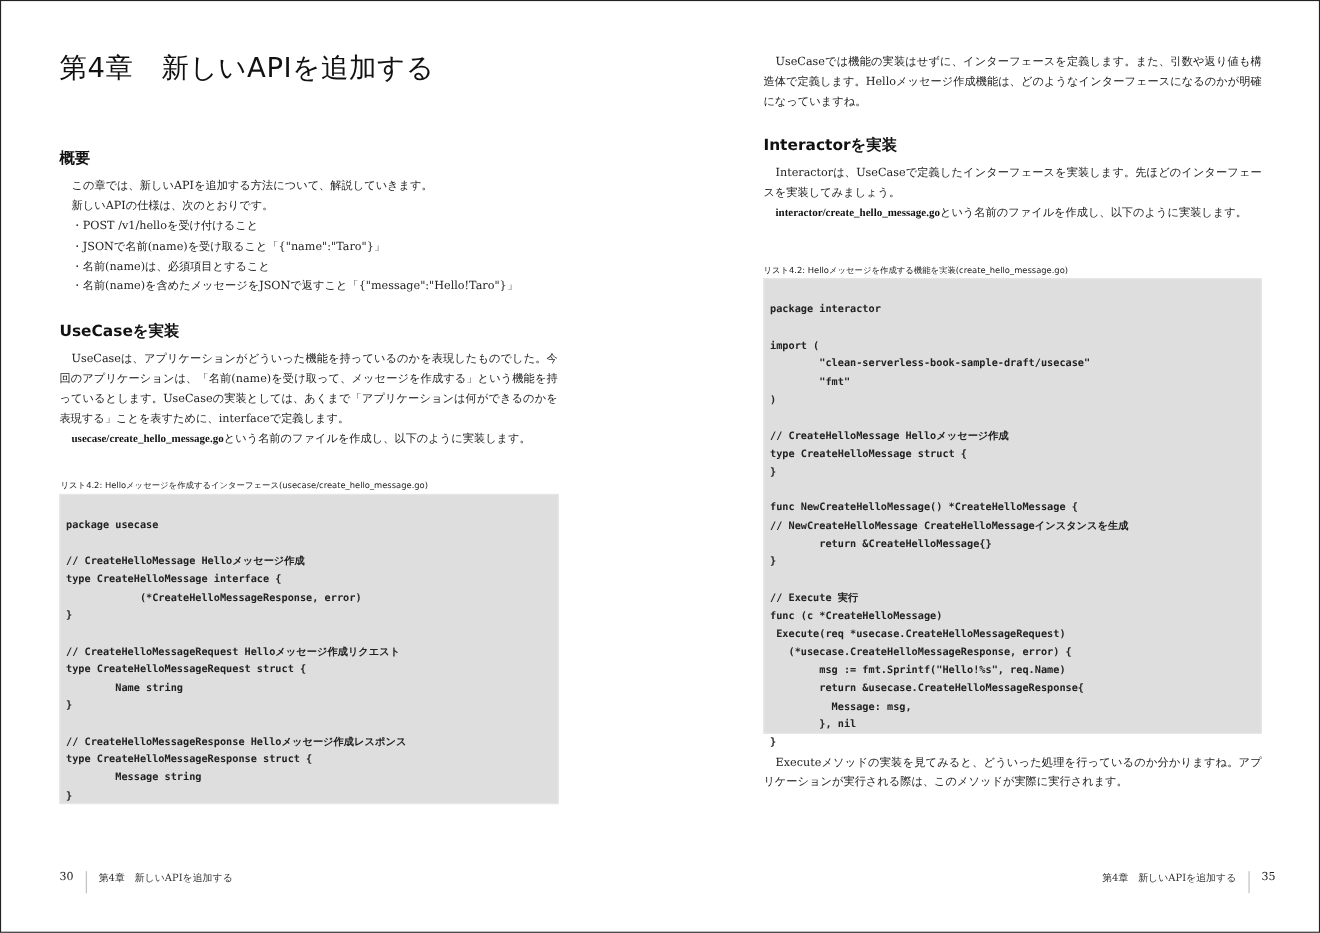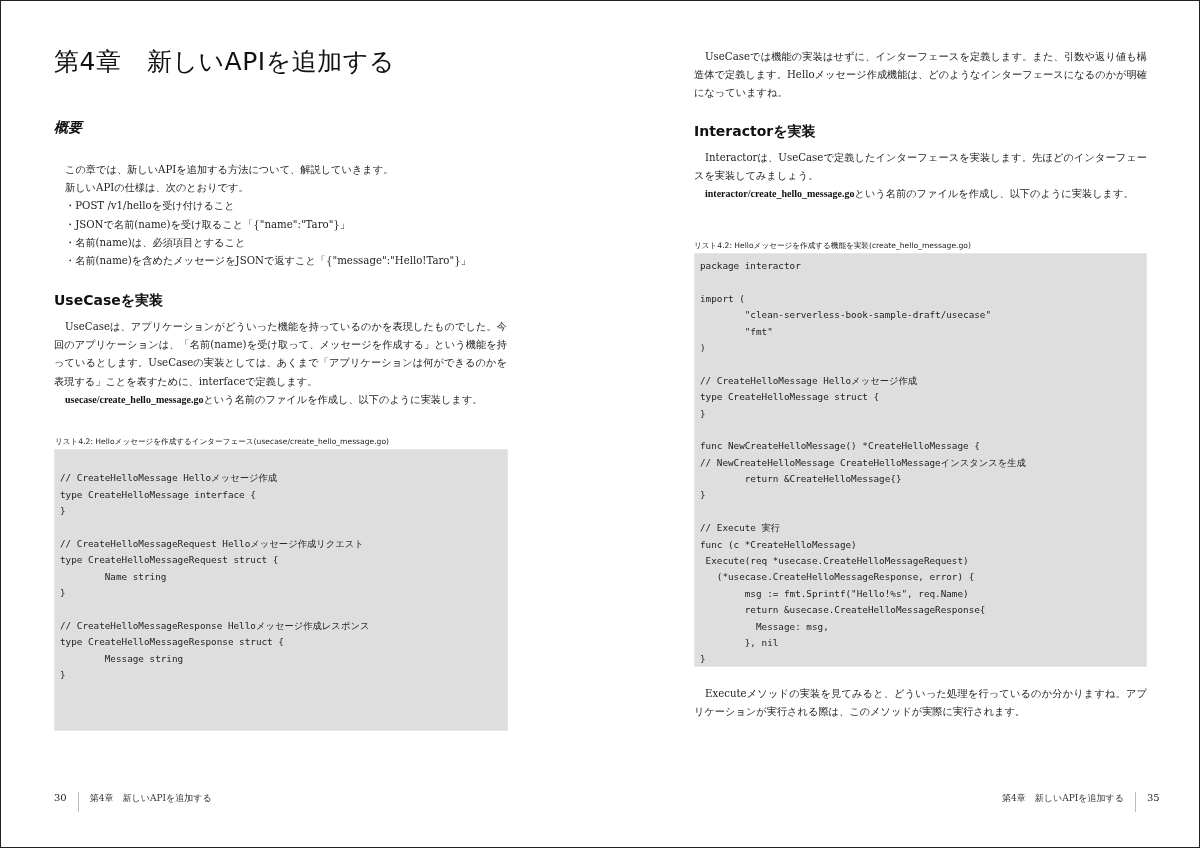--- a/index.html
+++ b/index.html
@@ -39,21 +39,22 @@
     .list-line { display: block; white-space: nowrap; }
     .caption {
       position: absolute;
       font-family: "DejaVu Sans", "Liberation Sans", sans-serif;
       font-size: 7.6px; color: #222; white-space: nowrap;
     }
     .code-block {
       position: absolute;
       background: #dedede;
       border: 1px solid #e6e6e6;
-      padding: 4px 0 0 5px;
+      padding: 20px 0 0 5px;
+      font-weight: bold;
     }
     .code-line {
       display: block;
       font-family: "DejaVu Sans Mono", "Liberation Mono", monospace;
       font-size: 9.3px; line-height: 16.4px; height: 16.4px;
       color: #222; white-space: pre;
     }
     .footer {
       position: absolute; top: 791px;
       font-size: 9px; color: #333; white-space: nowrap;
@@ -64,44 +65,46 @@
       display: inline-block; width: 1px; height: 20px; background: #bbb;
       margin: 0 11px;
     }
   </style>
 </head>
 <body>
 
 <div class="page page-left">
   <h1 class="chapter-title">第4章　新しいAPIを追加する</h1>
 
-  <h2 class="section-heading" style="left:53px; top:118px;font-style:italic;">概要</h2>
+  <h2 class="section-heading" style="left:53px; top:134px;">概要</h2>
 
   <div class="para" style="left:64px; top:160px; width:440px;">
     <span class="list-line">この章では、新しいAPIを追加する方法について、解説していきます。</span>
     <span class="list-line">新しいAPIの仕様は、次のとおりです。</span>
     <span class="list-line">・POST /v1/helloを受け付けること</span>
     <span class="list-line">・JSONで名前(name)を受け取ること「{"name":"Taro"}」</span>
     <span class="list-line">・名前(name)は、必須項目とすること</span>
     <span class="list-line">・名前(name)を含めたメッセージをJSONで返すこと「{"message":"Hello!Taro"}」</span>
   </div>
 
   <h2 class="section-heading" style="left:53px; top:291px;">UseCaseを実装</h2>
 
   <div class="para" style="left:53px; top:317px; width:453px;">
     <span class="indent"></span><span>UseCaseは、アプリケーションがどういった機能を持っているのかを表現したものでした。今回のアプリケーションは、「名前(name)を受け取って、メッセージを作成する」という機能を持っているとします。UseCaseの実装としては、あくまで「アプリケーションは何ができるのかを表現する」ことを表すために、interfaceで定義します。</span><br>
     <span class="indent"></span><span class="file">usecase/create_hello_message.go</span><span>という名前のファイルを作成し、以下のように実装します。</span>
   </div>
 
   <div class="caption" style="left:54px; top:436px;">リスト4.2: Helloメッセージを作成するインターフェース(usecase/create_hello_message.go)</div>
 
   <div class="code-block" style="left:53px; top:448px; width:454px; height:282px;">
+    <span class="code-line">package usecase</span>
     <span class="code-line"></span>
     <span class="code-line">// CreateHelloMessage Helloメッセージ作成</span>
     <span class="code-line">type CreateHelloMessage interface {</span>
+    <span class="code-line">            (*CreateHelloMessageResponse, error)</span>
     <span class="code-line">}</span>
     <span class="code-line"></span>
     <span class="code-line">// CreateHelloMessageRequest Helloメッセージ作成リクエスト</span>
     <span class="code-line">type CreateHelloMessageRequest struct {</span>
     <span class="code-line">        Name string</span>
     <span class="code-line">}</span>
     <span class="code-line"></span>
     <span class="code-line">// CreateHelloMessageResponse Helloメッセージ作成レスポンス</span>
     <span class="code-line">type CreateHelloMessageResponse struct {</span>
     <span class="code-line">        Message string</span>

